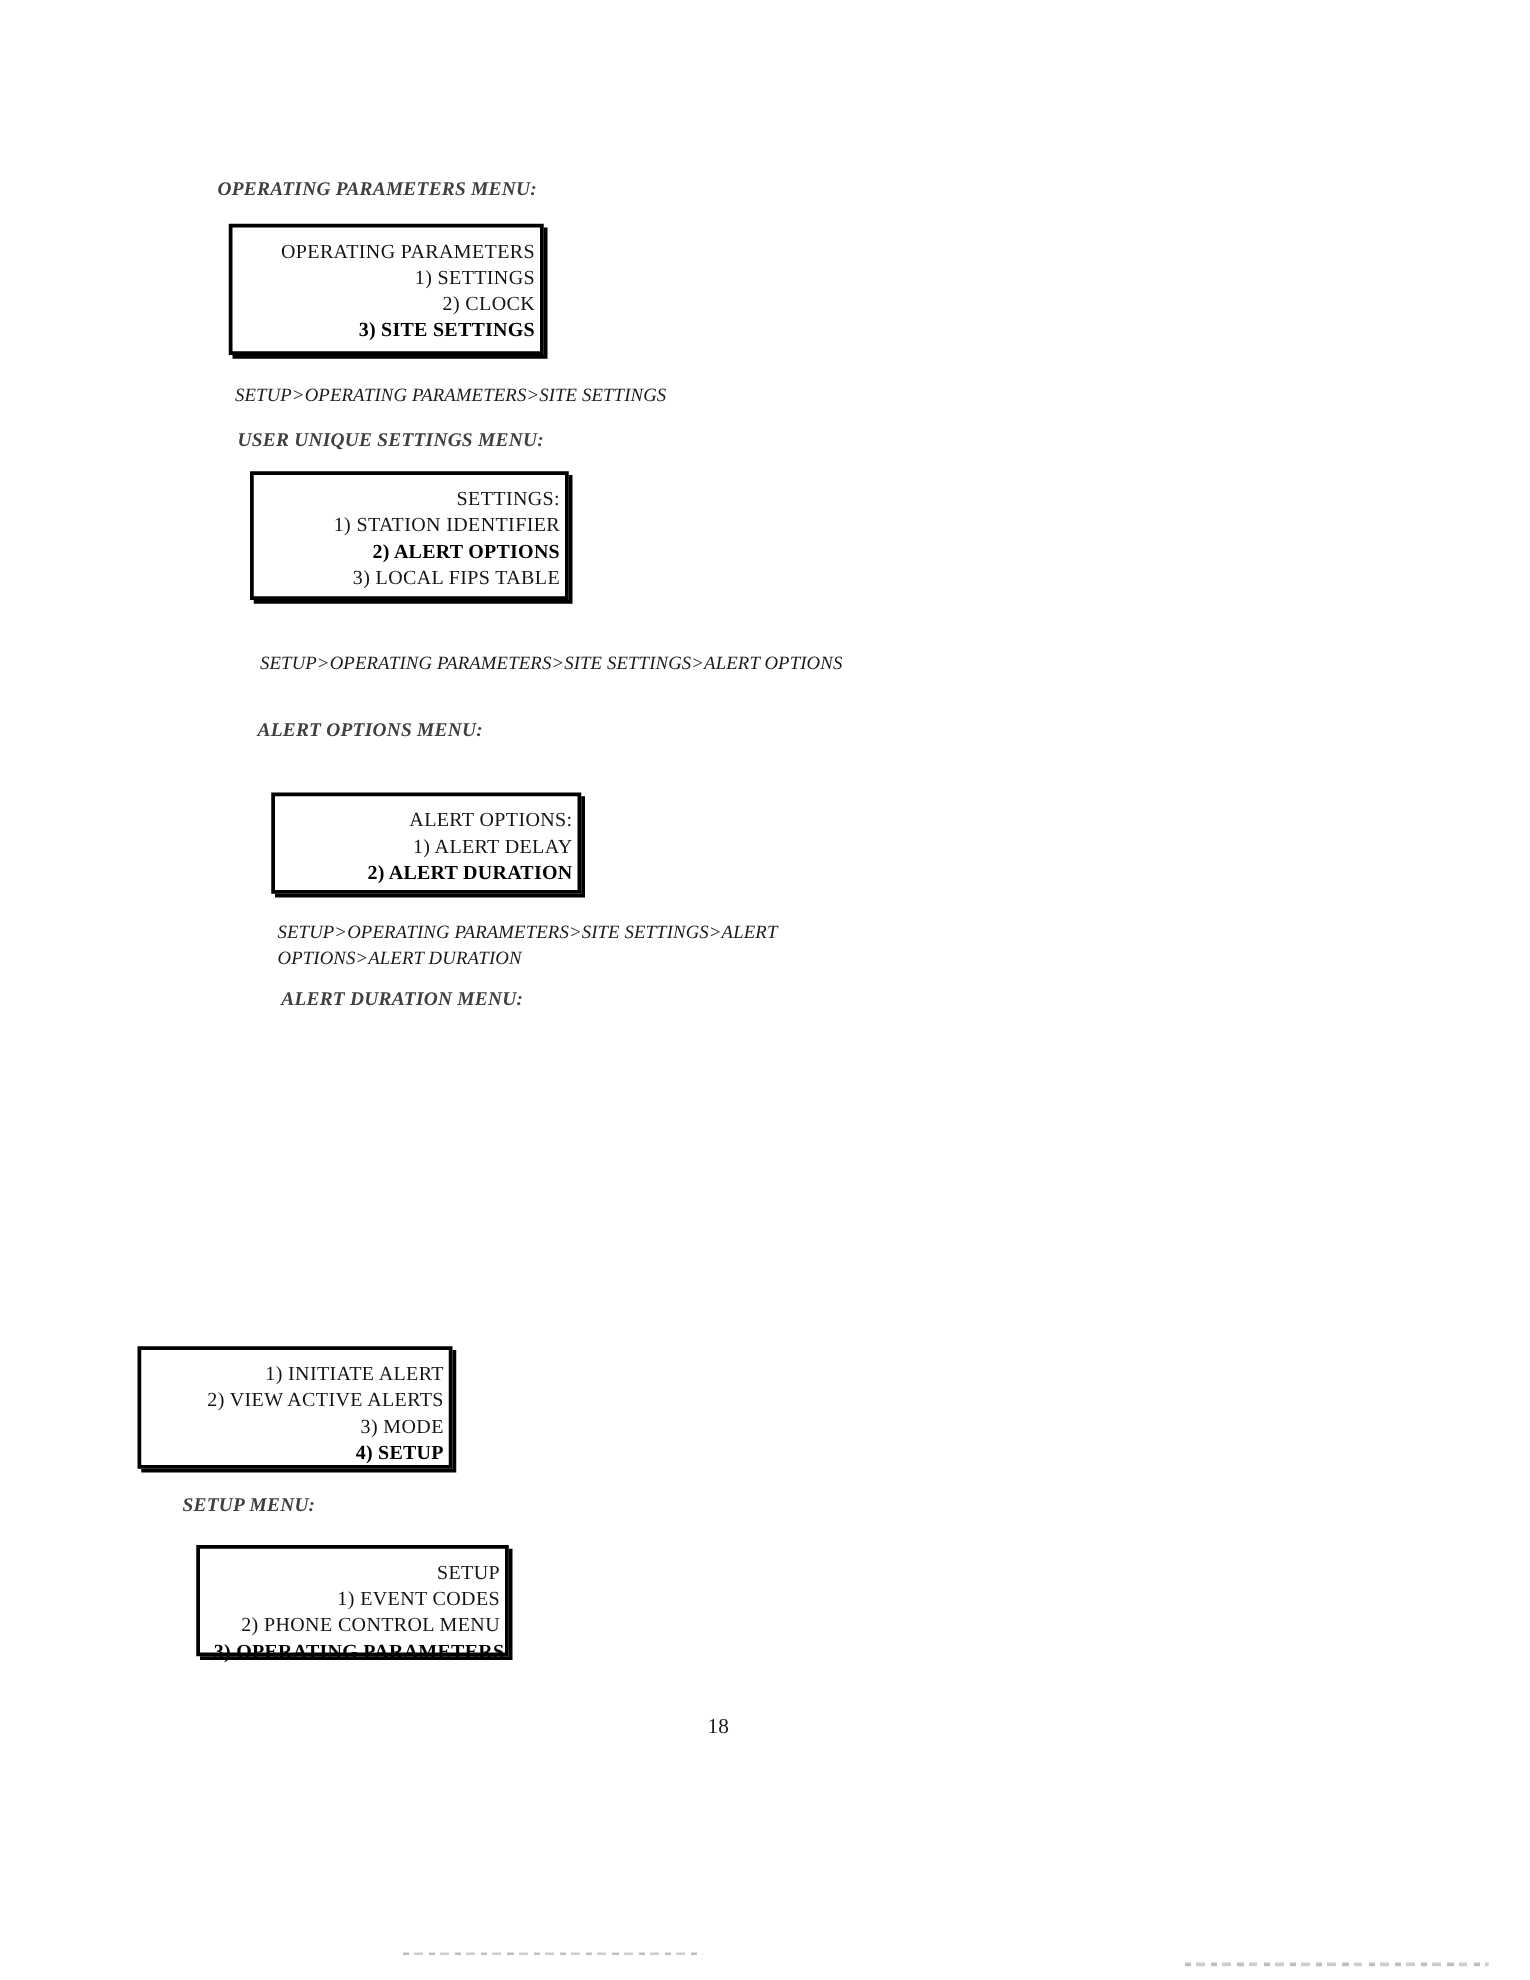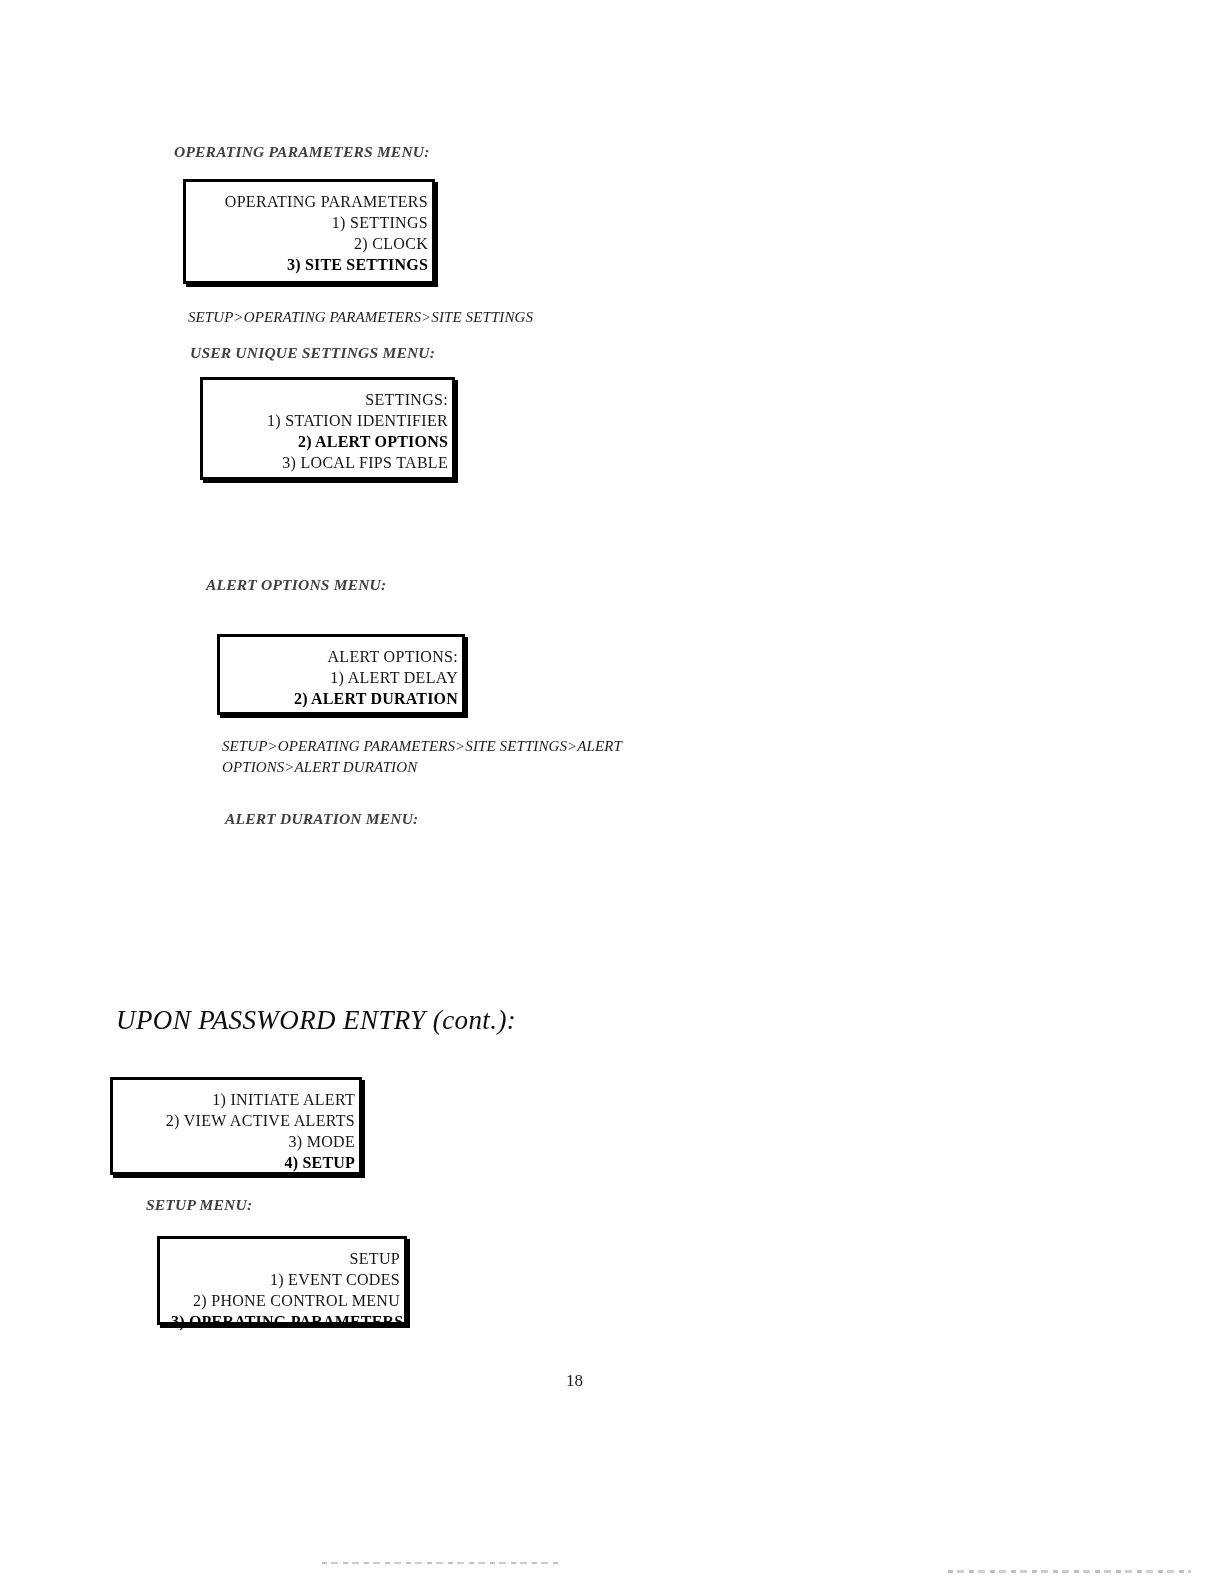--- a/index.html
+++ b/index.html
@@ -121,38 +121,38 @@
 
   <div class="menubox" style="left:200px; top:377px; width:255px; height:103px;">
     <div class="lines">
       <div class="line">SETTINGS:</div>
       <div class="line">1) STATION IDENTIFIER</div>
       <div class="line sel">2) ALERT OPTIONS</div>
       <div class="line">3) LOCAL FIPS TABLE</div>
     </div>
   </div>
 
+  <div class="breadcrumb" style="left:208px; top:521px;">SETUP&gt;OPERATING PARAMETERS&gt;SITE SETTINGS&gt;ALERT OPTIONS</div>
 
   <div class="heading" style="left:206px; top:576px;">ALERT OPTIONS MENU:</div>
 
   <div class="menubox" style="left:217px; top:634px; width:248px; height:81px;padding-left:20px;">
     <div class="lines">
       <div class="line">ALERT OPTIONS:</div>
       <div class="line">1) ALERT DELAY</div>
       <div class="line sel">2) ALERT DURATION</div>
     </div>
   </div>
 
   <div class="breadcrumb" style="left:222px; top:736px;">SETUP&gt;OPERATING PARAMETERS&gt;SITE SETTINGS&gt;ALERT
 OPTIONS&gt;ALERT DURATION</div>
 
-  <div class="heading" style="left:225px; top:791px;margin-top:19px;">ALERT DURATION MENU:</div>
+  <div class="heading" style="left:225px; top:791px;">ALERT DURATION MENU:</div>
 
 
-  <div class="bighead" style="left:116px; top:1005px;">UPON PASSWORD ENTRY (cont.):</div>
 
   <div class="menubox" style="left:110px; top:1077px; width:252px; height:98px;">
     <div class="lines">
       <div class="line">1) INITIATE ALERT</div>
       <div class="line">2) VIEW ACTIVE ALERTS</div>
       <div class="line">3) MODE</div>
       <div class="line sel">4) SETUP</div>
     </div>
   </div>
 

